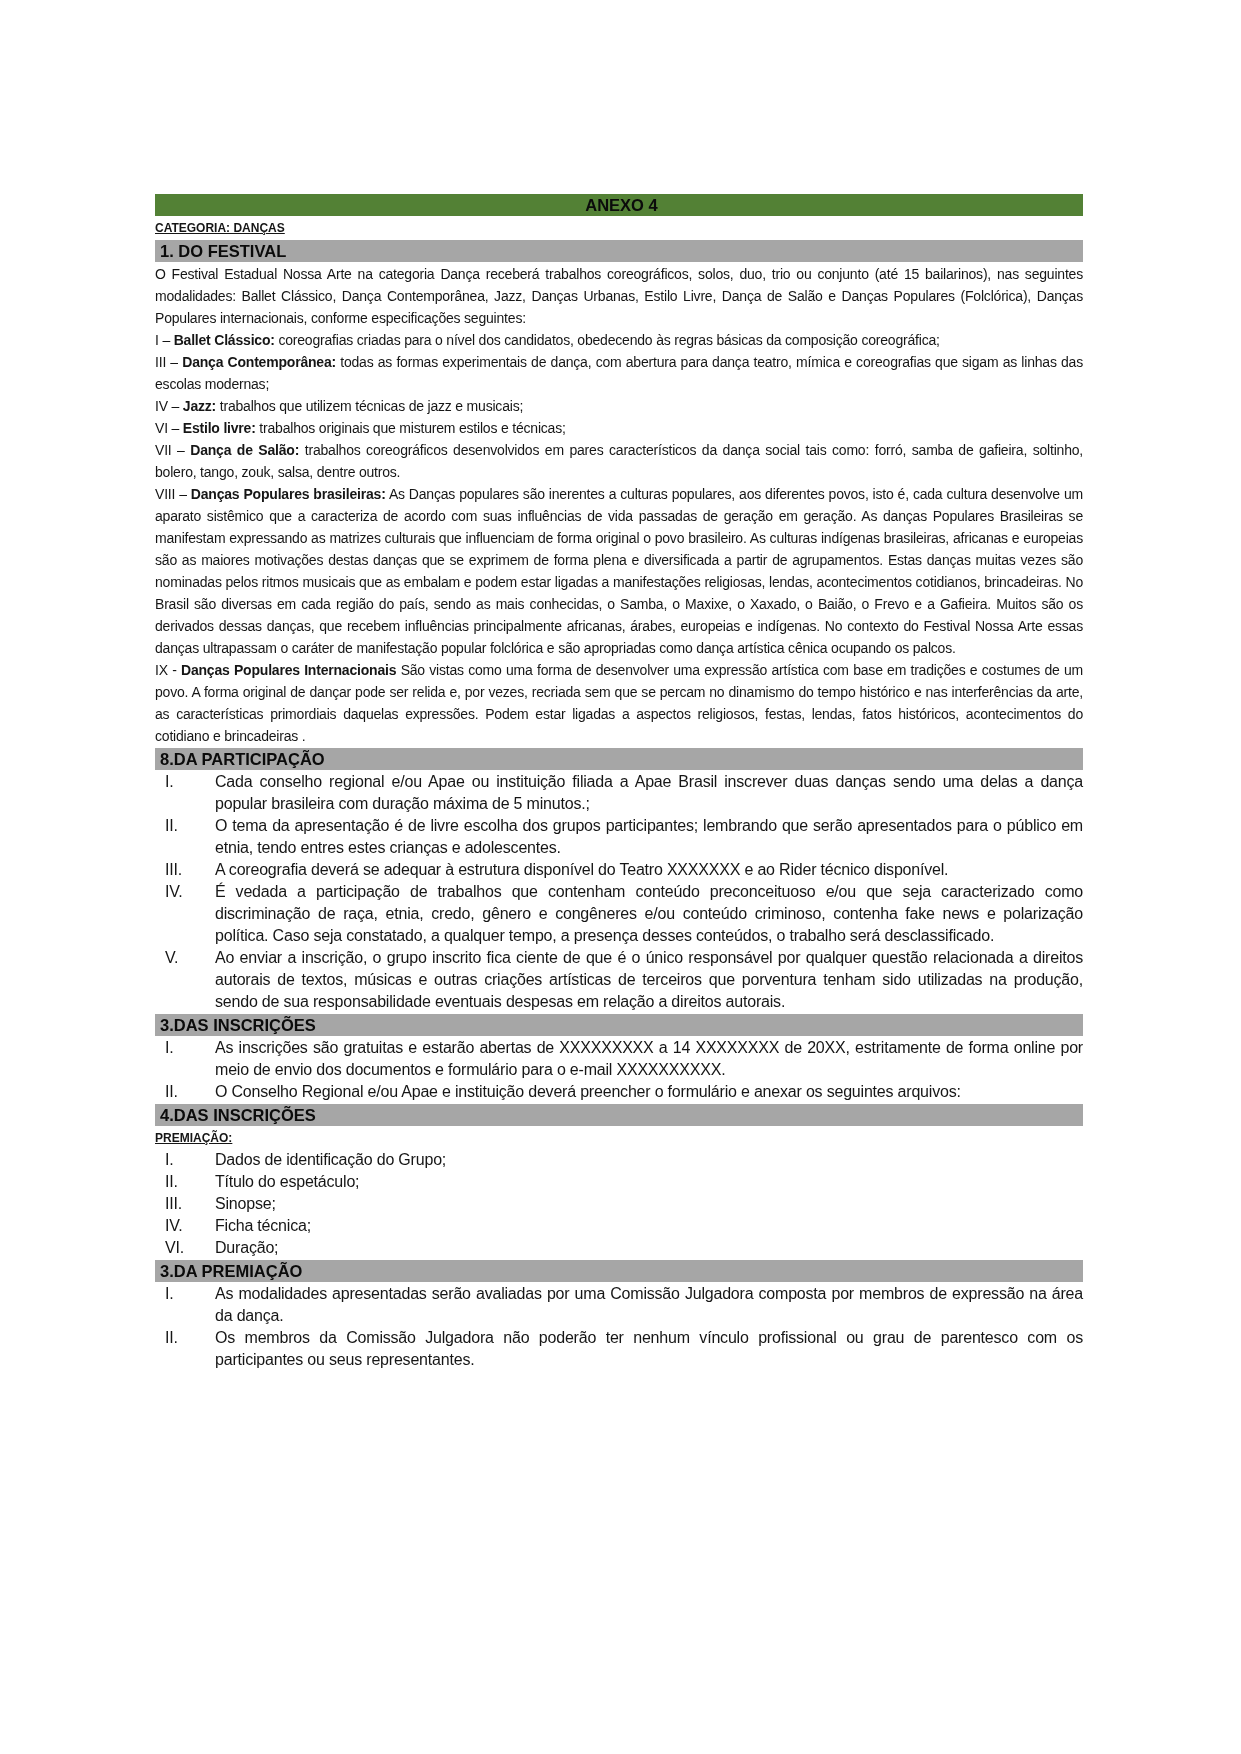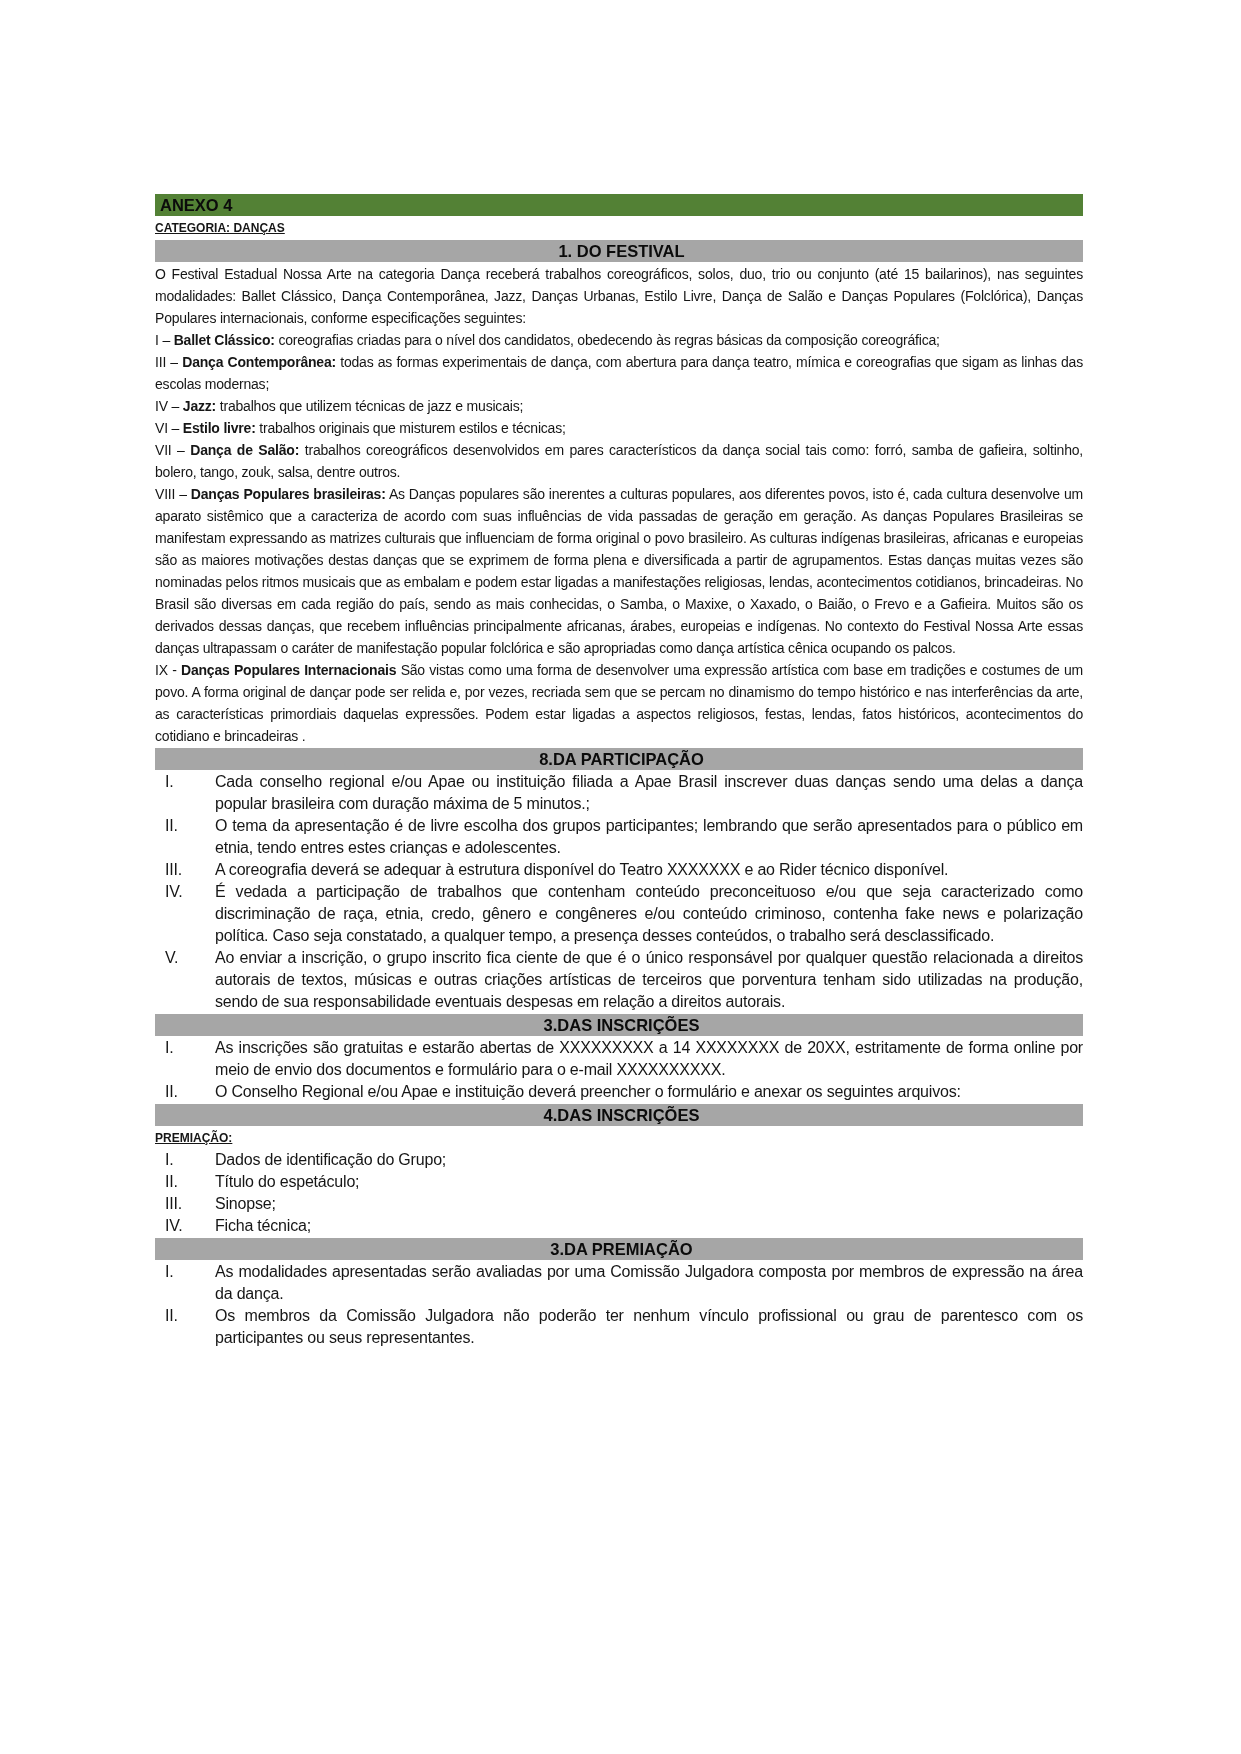--- a/index.html
+++ b/index.html
@@ -18,22 +18,22 @@
   }
   .bar {
     font-weight:bold;
     font-size:16.5px;
     line-height:22px;
     height:22px;
     padding-left:5px;
     color:#0b0b0b;
     margin:1px 0;
   }
-  .bar-green { background:#538135; }
-  .bar-gray  { background:#a6a6a6;text-align:center; }
+  .bar-green { background:#538135;text-align:center; }
+  .bar-gray  { background:#a6a6a6; }
   .bold-line {
     font-weight:bold;
     font-size:12px;
     line-height:22px;
     text-decoration:underline;
   }
   .para {
     font-size:14px;
     line-height:22px;
     letter-spacing:-0.2px;
@@ -142,20 +142,24 @@
       <span class="li-text">Título do espetáculo;</span>
     </div>
   <div class="li">
       <span class="marker">III.</span>
       <span class="li-text">Sinopse;</span>
     </div>
   <div class="li">
       <span class="marker">IV.</span>
       <span class="li-text">Ficha técnica;</span>
     </div>
+  <div class="li">
+      <span class="marker">VI.</span>
+      <span class="li-text">Duração;</span>
+    </div>
 
   <div class="bar bar-gray">
     <span>3.DA PREMIAÇÃO</span>
   </div>
 
   <div class="li">
       <span class="marker">I.</span>
       <span class="li-text">As modalidades apresentadas serão avaliadas por uma Comissão Julgadora composta por membros de expressão na área da dança.</span>
     </div>
   <div class="li">

